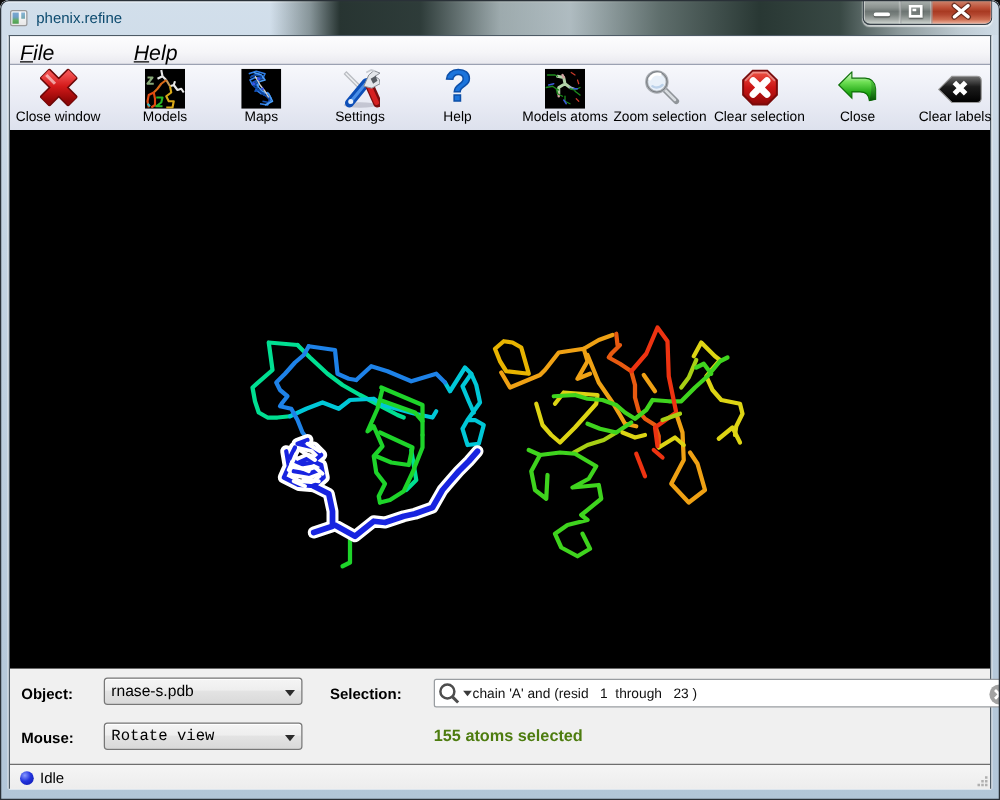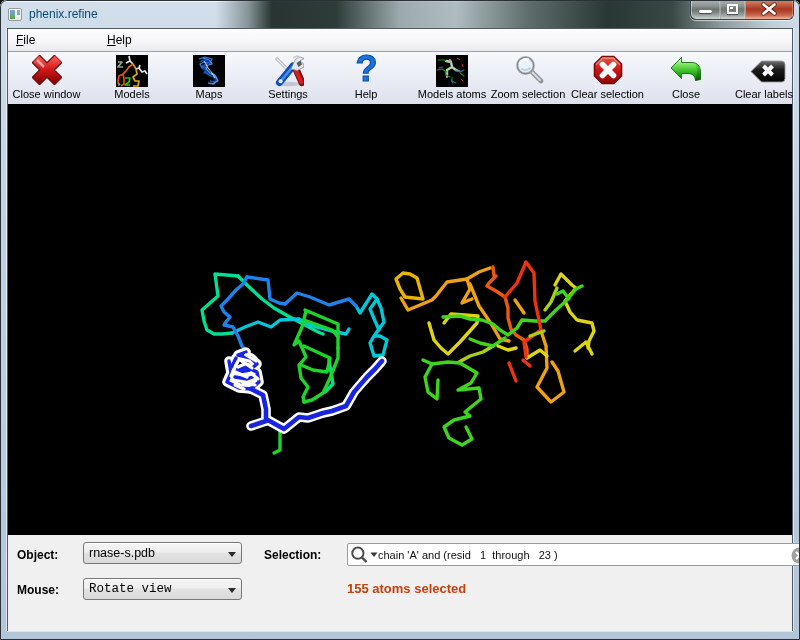--- a/index.html
+++ b/index.html
@@ -61,21 +61,21 @@
 #cap-max i { position:absolute; left:7px; top:4px; width:11px; height:10px;
   border:2px solid #fff; box-shadow:0 1px 1px rgba(0,0,0,0.45); }
 #cap-max i::after { content:""; position:absolute; left:1px; top:1px; width:3px; height:2px; background:#fff; }
 
 #content { position:absolute; left:7px; top:28px; width:786px; height:603px;
   border:1px solid #4e5b66; border-bottom:none; background:#f0f0f0;
   box-shadow:-1px 0 0 rgba(255,255,255,0.55), 1px 0 0 rgba(255,255,255,0.55), 0 1px 0 rgba(255,255,255,0.55); }
 #menubar { position:absolute; left:0; top:0; width:784px; height:23px;
   background:linear-gradient(180deg,#fdfdfe 0%,#f5f5f8 60%,#e9e9ef 100%);
   border-bottom:1px solid #9ba1b2; }
-.menu { position:absolute; top:4px; font-size:12px; color:#000; }
+.menu { position:absolute; top:4px; font-size:17px; color:#000;font-style:italic; }
 .menu u { text-decoration:underline; }
 #toolbar { position:absolute; left:0; top:23px; width:784px; height:52px;
   background:linear-gradient(180deg,#f7f8fc 0%,#eceef6 45%,#dde1ed 100%); }
 .tb { position:absolute; top:0; width:0; height:52px; }
 .tb .lbl { position:absolute; top:36px; left:-60px; width:120px; text-align:center;
   font-size:11px; color:#000; white-space:nowrap; }
 .tb .ic { position:absolute; top:3px; }
 
 #viewport { position:absolute; left:0; top:75px; width:784px; height:431px; background:#000; }
 
@@ -83,21 +83,21 @@
 .blabel { position:absolute; font-size:12px; font-weight:bold; color:#000; }
 .combo { position:absolute; left:75px; width:159px; height:22px;
   border:1px solid #777; border-radius:3px; box-shadow:inset 0 1px 0 #fff;
   background:linear-gradient(180deg,#f5f5f5 0%,#eeeeee 45%,#e3e3e3 50%,#d9d9d9 100%);
   font-size:12.5px; color:#000; line-height:20px; padding-left:5px; }
 .combo .arr { position:absolute; right:5px; top:9px; width:0; height:0;
   border-left:4px solid transparent; border-right:4px solid transparent; border-top:5px solid #2a2a2a; }
 #searchbox { position:absolute; left:339px; top:8px; width:465px; height:23px;
   background:#fff; border:1px solid #999da1; border-radius:2px; }
 #searchtext { position:absolute; left:30px; top:5px; font-size:11px; color:#111; }
-#selcount { position:absolute; left:339px; top:46px; font-size:13px; font-weight:bold; color:#c2410c; }
+#selcount { position:absolute; left:339px; top:46px; font-size:13px; font-weight:bold; color:#4d7c0f; }
 
 #statusbar { position:absolute; left:0; top:582px; width:784px; height:20px;
   border-top:1px solid #6e6e6e; background:linear-gradient(180deg,#f5f5f5,#ededed); }
 #statusdot { position:absolute; left:8px; top:5px; width:11px; height:11px; border-radius:50%;
   background:radial-gradient(circle at 35% 30%, #8899ff 0%, #2233dd 45%, #0a14a8 100%); }
 #statustext { position:absolute; left:24px; top:3px; font-size:12px; color:#000; }
 </style>
 </head>
 <body>
 <div id="win">
@@ -346,20 +346,34 @@
         <div id="searchtext">chain 'A' and (resid&nbsp;&nbsp;&nbsp;1&nbsp;&nbsp;through&nbsp;&nbsp;&nbsp;23 )</div>
         <svg width="17" height="17" viewBox="0 0 17 17" style="position:absolute;right:3px;top:3px;">
           <circle cx="8.5" cy="8.5" r="8" fill="#a2a2a2"></circle>
           <path d="M 5 5 L 12 12 M 12 5 L 5 12" stroke="#fff" stroke-width="2.2"></path>
         </svg>
       </div>
       <div class="blabel" style="left:9px; top:48px;">Mouse:</div>
       <div class="combo" style="top:43px;font-family:Liberation Mono, monospace;">Rotate view<span class="arr"></span></div>
       <div id="selcount">155 atoms selected</div>
     </div>
+    <div id="statusbar">
+      <div id="statusdot"></div>
+      <div id="statustext">Idle</div>
+      <svg width="10" height="10" viewBox="0 0 10 10" style="position:absolute;right:1px;bottom:1px;">
+        <g fill="#b0b0b0">
+            <rect x="7" y="1" width="2" height="2"></rect>
+            <rect x="7" y="4" width="2" height="2"></rect>
+        <rect x="4" y="4" width="2" height="2"></rect>
+            <rect x="7" y="7" width="2" height="2"></rect>
+        <rect x="4" y="7" width="2" height="2"></rect>
+            <rect x="1" y="7" width="2" height="2"></rect>
+          </g>
+      </svg>
+    </div>
   </div>
   <div id="caps">
     <div class="cap" id="cap-min">
         <i></i>
       </div>
     <div class="cap" id="cap-max">
         <i></i>
       </div>
     <div class="cap" id="cap-close">
       <svg width="48" height="19" viewBox="0 0 48 19" style="position:absolute;left:0;top:0;">

